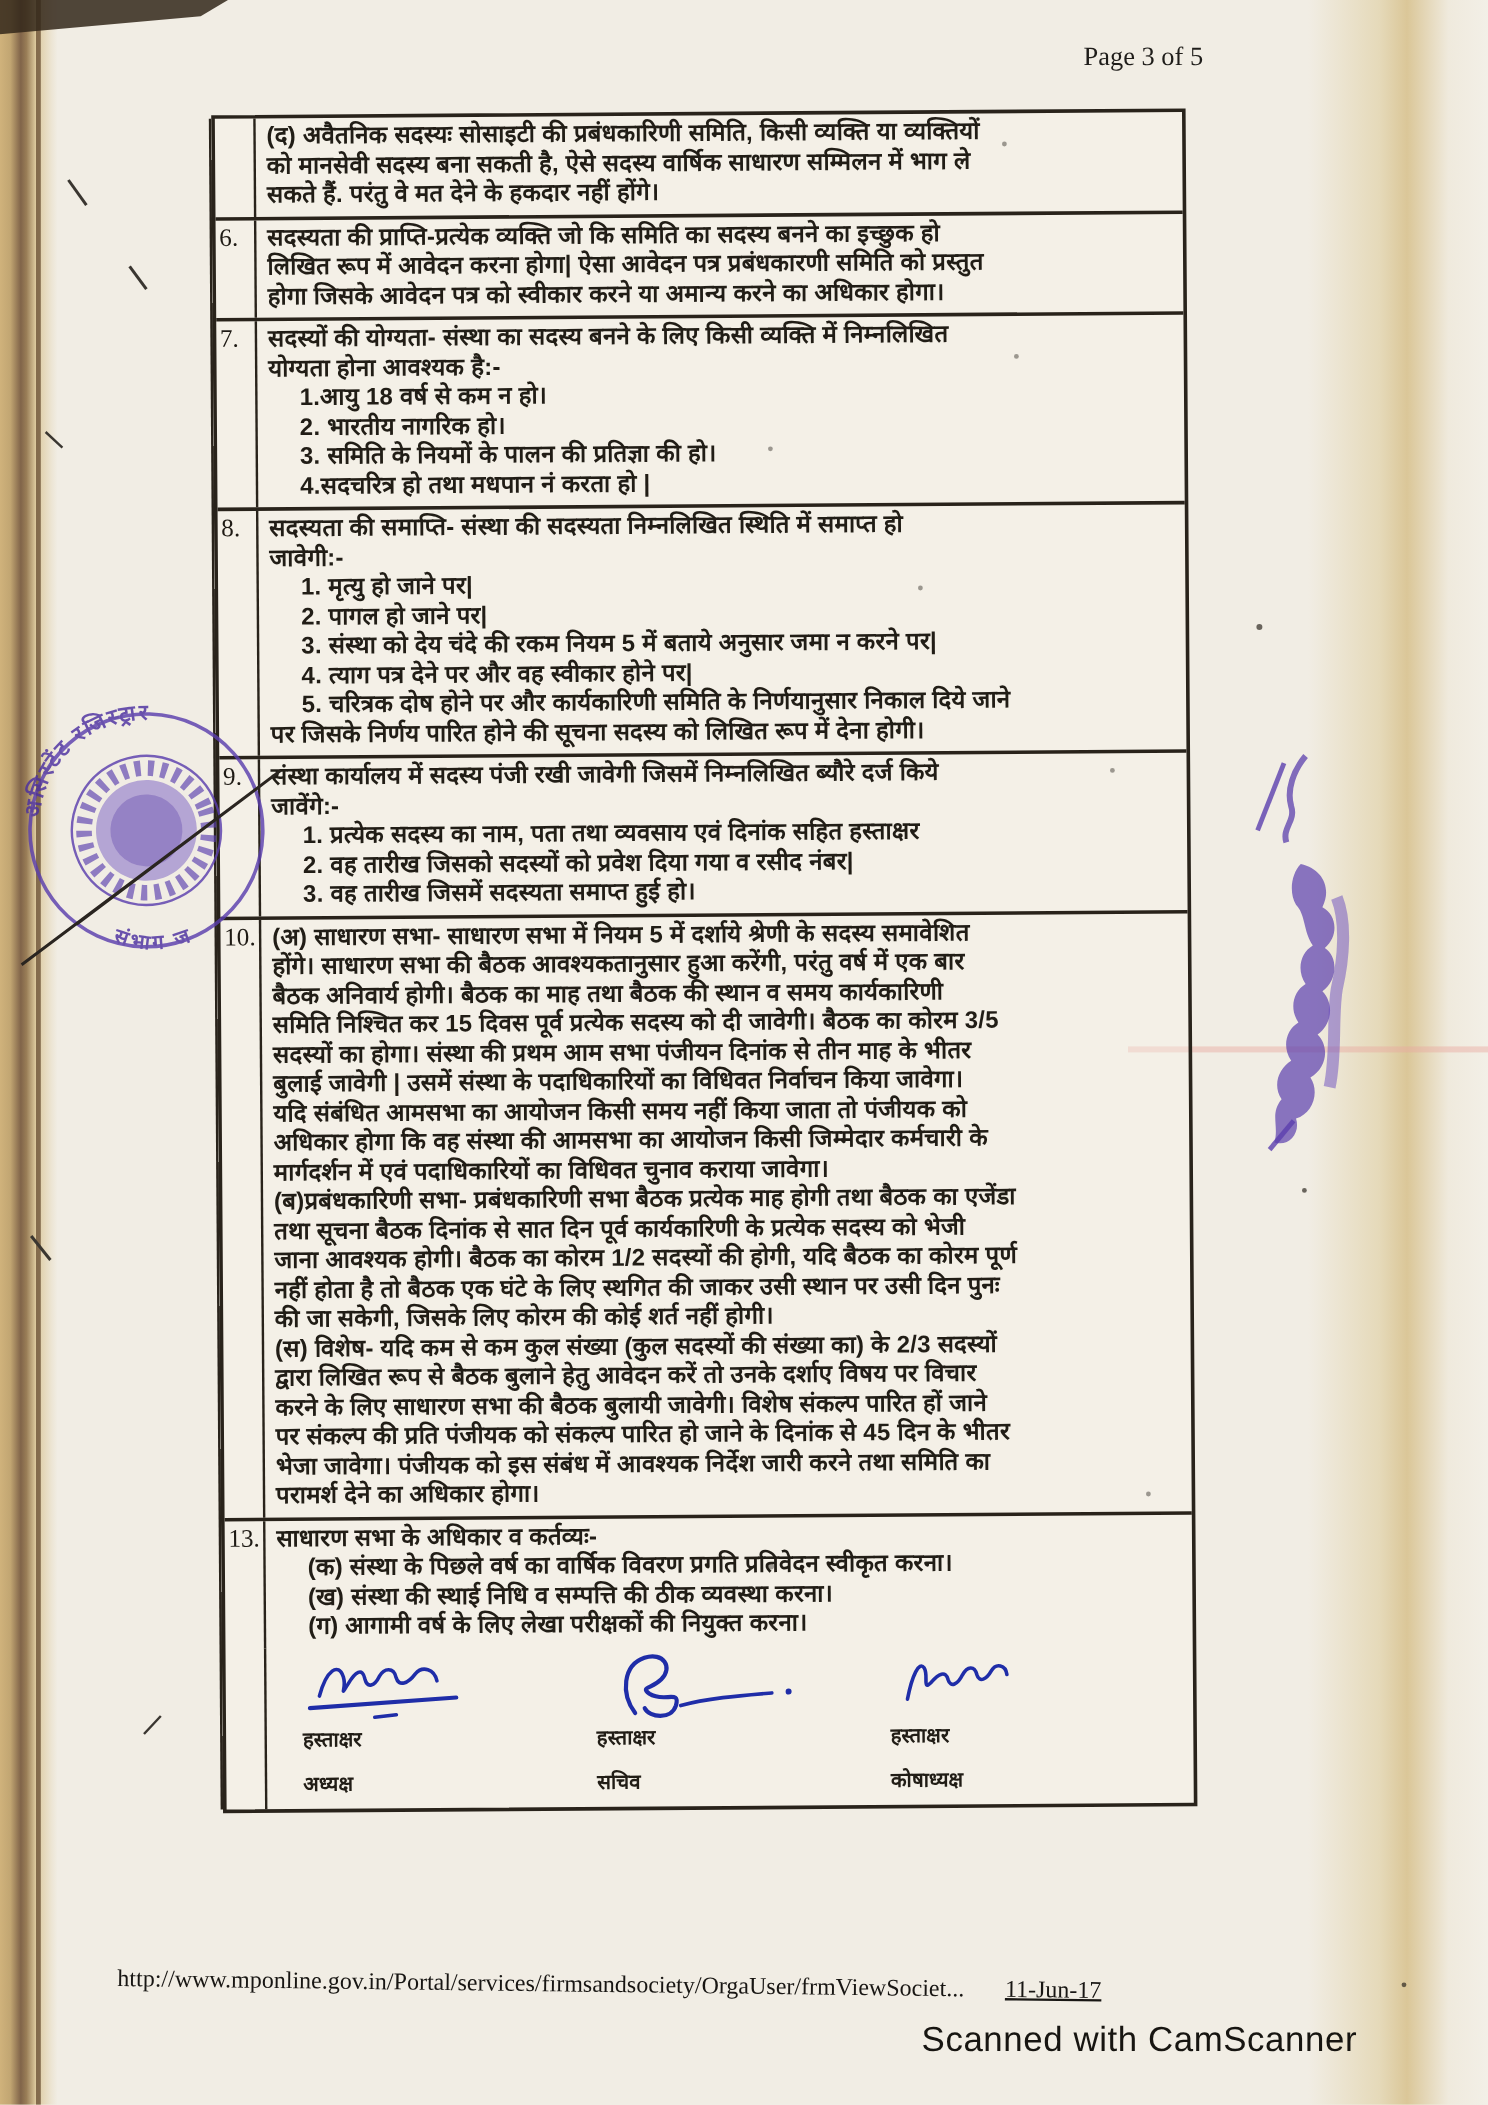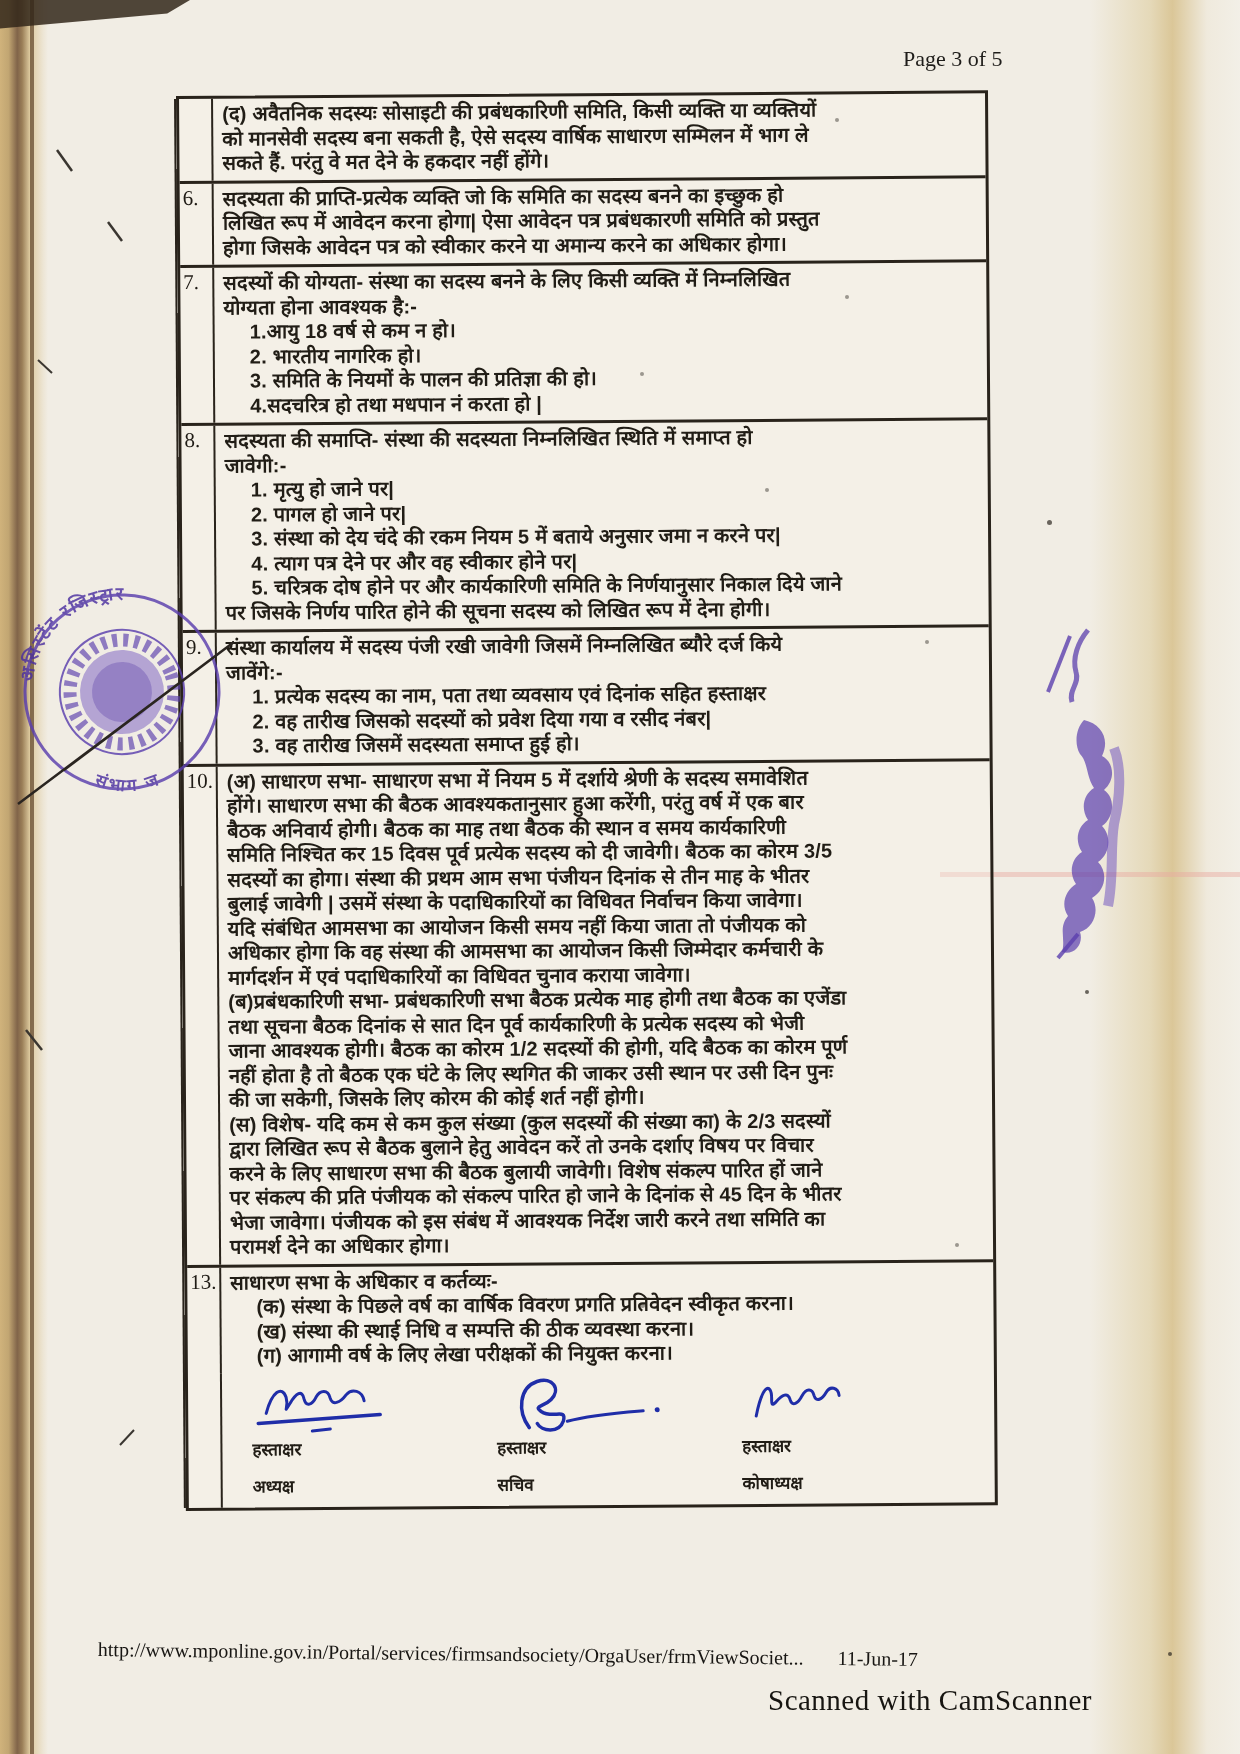--- a/index.html
+++ b/index.html
@@ -23,31 +23,31 @@
     position:absolute;right:0;top:0;width:150px;height:1754px;
     background:linear-gradient(90deg,rgba(241,237,228,0) 0%,#e2d4ae 40%,#d5bd85 55%,#efe9db 78%,#f3f0e8 100%);
     opacity:.8;
   }
   .pink-line{position:absolute;left:940px;top:872px;width:300px;height:5px;background:#e8a9a0;opacity:.45;}
   .speck{position:absolute;width:4px;height:4px;border-radius:50%;background:#2f2a22;opacity:.7;}
 
   
   .page-indicator{
     position:absolute;left:903px;top:34px;
-    font-family:"Liberation Serif",serif;font-size:22px;color:#1f1d1a;margin-top:12px;
+    font-family:"Liberation Serif",serif;font-size:22px;color:#1f1d1a;
   }
   .footer-url{
     position:absolute;left:98px;top:1638px;width:1050px;
     font-family:"Liberation Serif",serif;font-size:20px;color:#181613;
     transform:rotate(0.7deg);transform-origin:left top;white-space:nowrap;
   }
-  .footer-url .date{margin-left:34px;}
+  .footer-url .date{margin-left:34px;text-decoration:underline;}
   .watermark{
     position:absolute;left:768px;top:1684px;
-    font-family:Liberation Serif, serif;font-size:29px;color:#171511;letter-spacing:.5px;
+    font-family:Liberation Sans, sans-serif;font-size:29px;color:#171511;letter-spacing:.5px;
   }
 
   
   .rules-table{
     position:absolute;left:176px;top:96px;width:806px;
     border:3px solid #29231b;box-shadow:-5px 0 0 -3px #29231b;
     transform:rotate(-0.4deg);transform-origin:top left;
     background:rgba(248,245,238,.35);
   }
   .row{display:flex;border-bottom:3px solid #29231b;}

